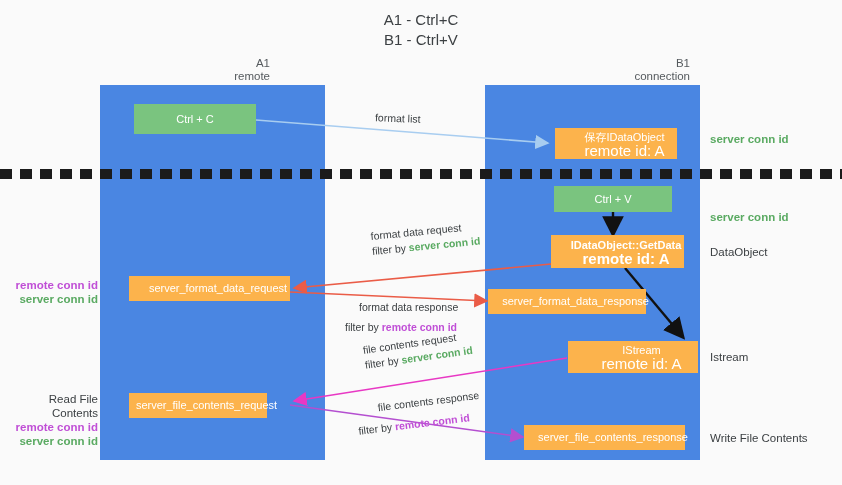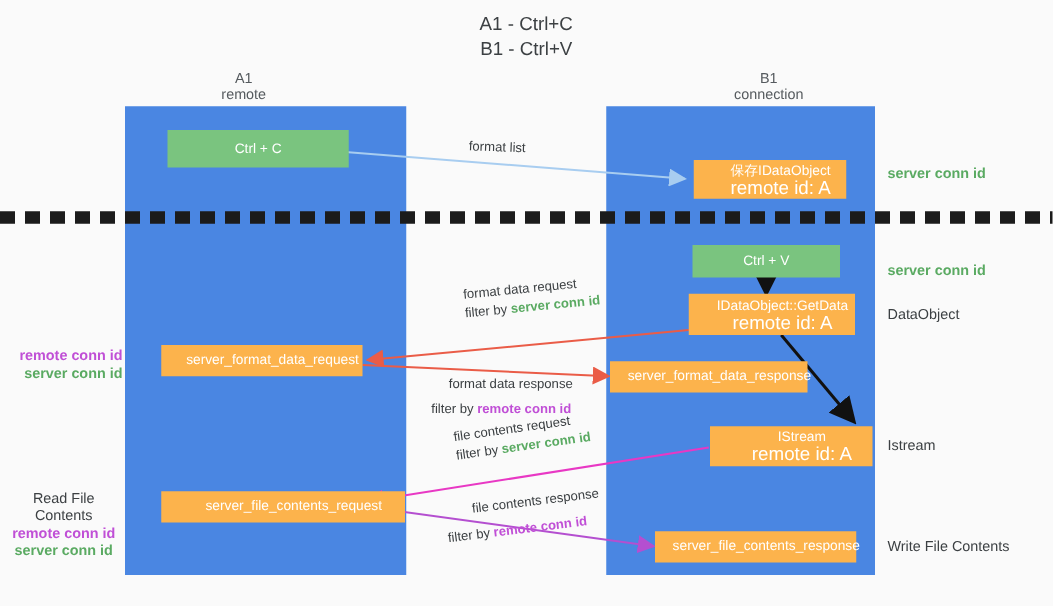--- a/index.html
+++ b/index.html
@@ -18,21 +18,21 @@
   
   #title{
     left:0;top:10px;width:842px;
     text-align:center;
     font-size:15px;line-height:20px;
     color:#3c4043;
   }
 
   
   .col-head{
-    text-align:center;font-size:11.5px;line-height:13px;color:#555a5e;
+    text-align:right;font-size:11.5px;line-height:13px;color:#555a5e;
   }
   #head-a1{left:120px;top:57px;width:150px;}
   #head-b1{left:540px;top:57px;width:150px;}
 
   
   .lane{background:#4a86e2;}
   #lane-a{left:100px;top:85px;width:225px;height:375px;}
   #lane-b{left:485px;top:85px;width:215px;height:375px;}
 
   
@@ -121,52 +121,52 @@
 
     <line x1="290" y1="292" x2="487" y2="301" stroke="#ea5c47" stroke-width="1.6" marker-end="url(#ah-red)"></line>
 
     <line x1="625" y1="268" x2="682" y2="336" stroke="#111111" stroke-width="2.4" marker-end="url(#ah-black)"></line>
 
     <line x1="567" y1="358" x2="294" y2="401" stroke="#e838c4" stroke-width="1.6" marker-end="url(#ah-magenta)"></line>
 
     <line x1="290" y1="405" x2="523" y2="437" stroke="#b44fd0" stroke-width="1.6" marker-end="url(#ah-purple)"></line>
   </svg>
 
-  <div class="abs node green" style="left:134px;top:104px;width:145px;height:30px;">
+  <div class="abs node green" style="left:134px;top:104px;width:122px;height:30px;">
     <div>Ctrl + C</div>
   </div>
 
   <div class="abs node orange" style="left:555px;top:128px;width:122px;height:31px;">
     <div>保存IDataObject</div>
     <div class="l2">remote id: A</div>
   </div>
 
-  <div class="abs node green" style="left:554px;top:196px;width:118px;height:26px;">
+  <div class="abs node green" style="left:554px;top:186px;width:118px;height:26px;">
     <div>Ctrl + V</div>
   </div>
 
-  <div class="abs node orange" style="left:551px;top:235px;width:133px;height:33px;">
+  <div class="abs node orange" style="left:551px;top:235px;width:133px;height:33px;font-weight:bold;">
     <div>IDataObject::GetData</div>
     <div class="l2">remote id: A</div>
   </div>
 
   <div class="abs node orange" style="left:129px;top:276px;width:161px;height:25px;">
     <div>server_format_data_request</div>
   </div>
 
   <div class="abs node orange" style="left:488px;top:289px;width:158px;height:25px;align-items:center;">
     <div>server_format_data_response</div>
   </div>
 
   <div class="abs node orange" style="left:568px;top:341px;width:130px;height:32px;">
     <div>IStream</div>
     <div class="l2">remote id: A</div>
   </div>
 
-  <div class="abs node orange" style="left:129px;top:393px;width:195px;height:25px;">
+  <div class="abs node orange" style="left:129px;top:393px;width:138px;height:25px;">
     <div>server_file_contents_request</div>
   </div>
 
   <div class="abs node orange" style="left:524px;top:425px;width:161px;height:25px;">
     <div>server_file_contents_response</div>
   </div>
 
   <div id="divider" class="abs"></div>
 
   <div class="abs side green-t" style="left:710px;top:132px;">server conn id</div>
@@ -177,21 +177,21 @@
 
   <div class="abs side plain-t" style="left:710px;top:350px;">Istream</div>
 
   <div class="abs side plain-t" style="left:710px;top:431px;">Write File Contents</div>
 
   <div class="abs" style="left:10px;top:278px;width:88px;text-align:right;">
     <div class="side purple-t">remote conn id</div>
     <div class="side green-t">server conn id</div>
   </div>
 
-  <div class="abs" style="left:4px;top:392px;width:94px;text-align:center;">
+  <div class="abs" style="left:4px;top:392px;width:94px;text-align:right;">
     <div class="side plain-t">Read File Contents</div>
     <div class="side purple-t">remote conn id</div>
     <div class="side green-t">server conn id</div>
   </div>
 
   <div class="abs edge-label" style="left:375px;top:111px;transform:rotate(2deg);">
     <div>format list</div>
   </div>
 
   <div class="abs edge-label" style="left:370px;top:229px;transform:rotate(-5.5deg);transform-origin:left top;">

